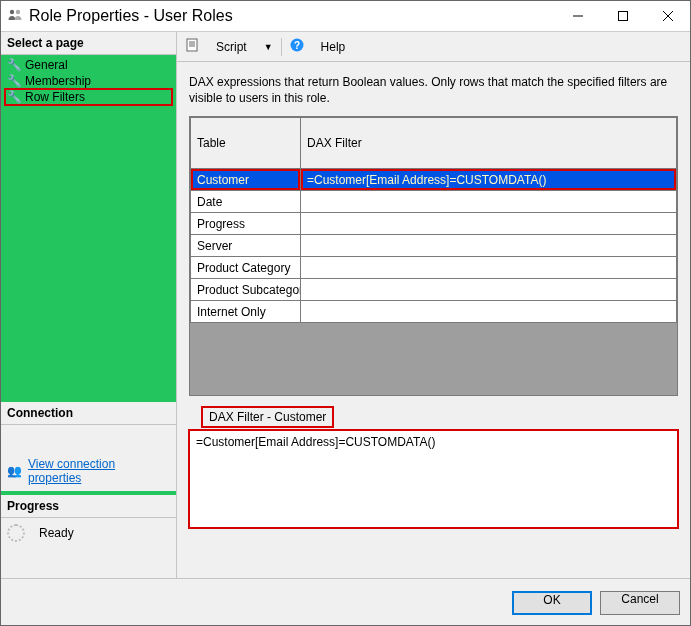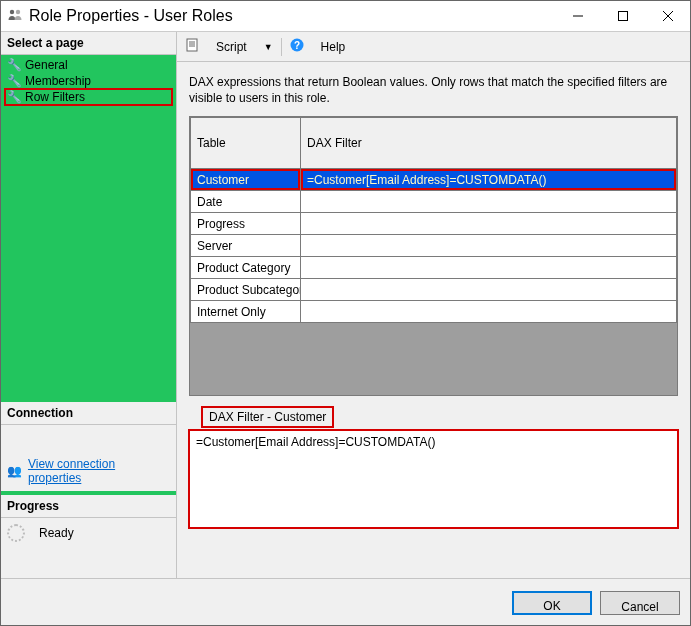--- a/index.html
+++ b/index.html
@@ -151,21 +151,21 @@
     display: flex;
     align-items: center;
     justify-content: flex-end;
     padding: 0 10px;
     gap: 8px;
   }
   .btn {
     width: 80px; height: 24px;
     border: 1px solid #7a7a7a;
     background: #e1e1e1;
-    display: flex; align-items: flex-end; justify-content: center;
+    display: flex; align-items: flex-start; justify-content: center;
   }
   .btn.primary { border: 2px solid #0078d7; background:#e1e1e1; }
   .prog-row { display:flex; align-items:center; gap:14px;}
   .dotted-circle {
     width:18px; height:18px;
     border: 2px dotted #bbb;
     border-radius: 50%;
   }
   .conn-link-row { display:flex; align-items:center; gap:6px; margin-top:26px;}
 </style>

